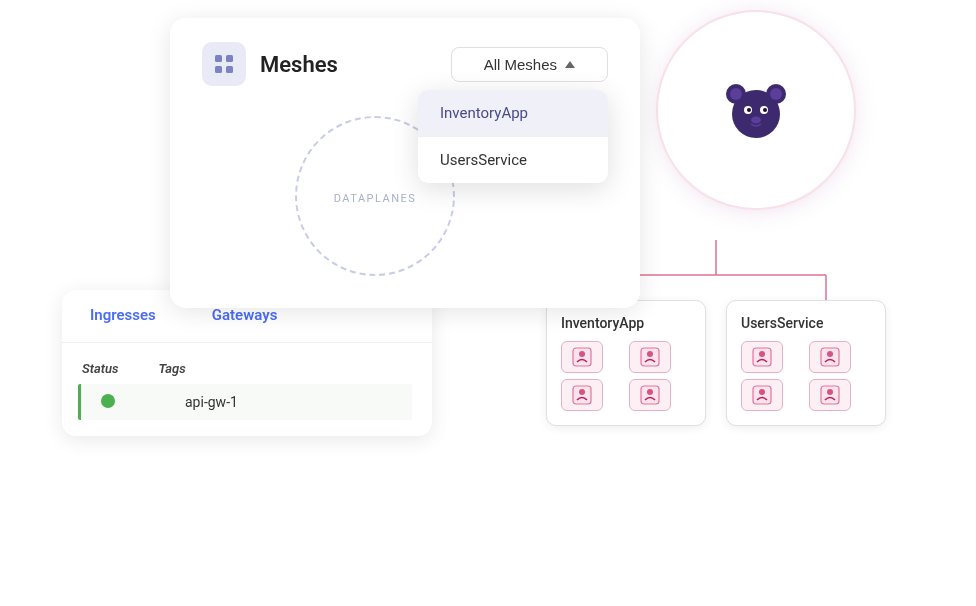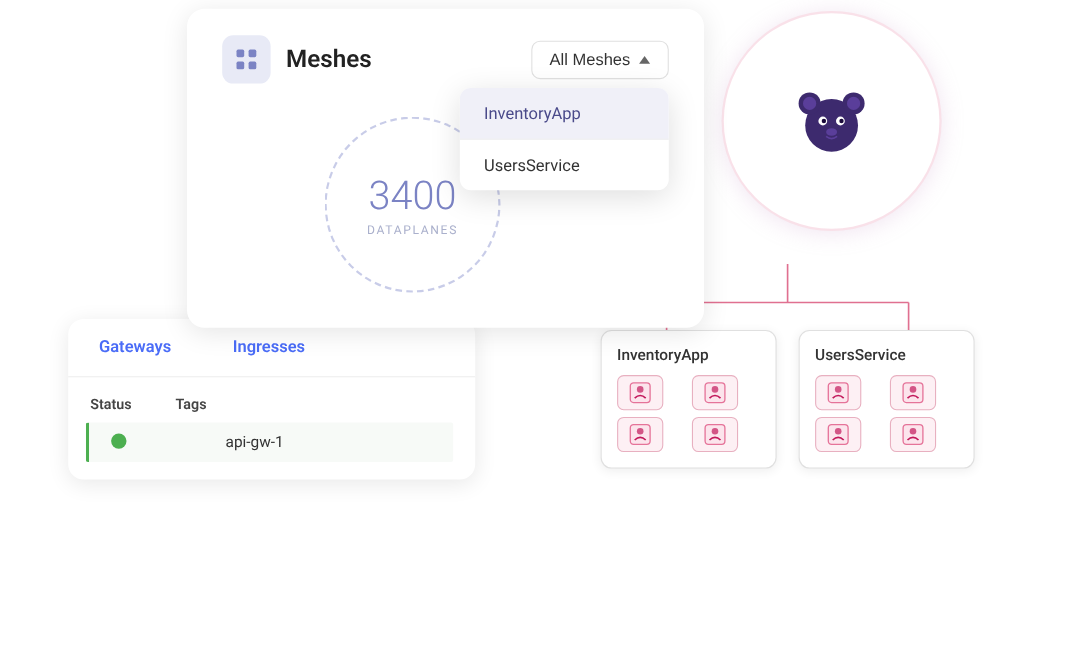--- a/index.html
+++ b/index.html
@@ -8,21 +8,21 @@
       height: 606px;
       background: #fff;
       font-family: -apple-system, BlinkMacSystemFont, 'Segoe UI', Roboto, sans-serif;
       overflow: hidden;
       position: relative;
     }
 
     
     .main-card {
       position: absolute;
-      top: 8px;
+      top: 18px;
       left: 170px;
       width: 470px;
       background: #fff;
       border-radius: 16px;
       box-shadow: 0 4px 24px rgba(0,0,0,0.10);
       padding: 24px 32px 32px 32px;
       z-index: 10;
     }
 
     .card-header {
@@ -55,21 +55,21 @@
 
     
     .dropdown-btn {
       margin-left: auto;
       display: flex;
       align-items: center;
       gap: 8px;
       background: #fff;
       border: 1.5px solid #e0e0e0;
       border-radius: 8px;
-      padding: 8px 16px;
+      padding: 8px 32px;
       font-size: 15px;
       color: #333;
       cursor: pointer;
       position: relative;
       z-index: 20;
     }
 
     .dropdown-arrow {
       width: 0;
       height: 0;
@@ -187,26 +187,27 @@
     .table-header {
       display: flex;
       gap: 40px;
       padding: 6px 0 8px 0;
     }
 
     .table-header-cell {
       font-size: 13px;
       font-weight: 600;
       color: #444;
+      font-style: italic;
     }
 
     .table-row {
       display: flex;
       align-items: flex-start;
-      gap: 60px;
+      gap: 40px;
       padding: 10px 0;
       border-left: 3px solid transparent;
       padding-left: 4px;
       margin-left: -4px;
       border-radius: 2px;
     }
 
     .table-row.highlighted {
       background: #f7faf7;
       border-left: 3px solid #4caf50;
@@ -345,34 +346,33 @@
     <div class="dropdown-item active">
       <span>InventoryApp</span>
     </div>
     <div class="dropdown-item">
       <span>UsersService</span>
     </div>
   </div>
 
   <div class="stats-row">
     <div class="stat-circle">
-      <span class="stat-number">3400</span>
       <span class="stat-label">DATAPLANES</span>
     </div>
     <div class="stat-divider"></div>
   </div>
 </div>
 
 <div class="tabs-card">
   <div class="tabs-header">
+    <div class="tab active-ingresses">
+      <span>Ingresses</span>
+    </div>
     <div class="tab active">
       <span>Gateways</span>
-    </div>
-    <div class="tab active-ingresses">
-      <span>Ingresses</span>
     </div>
   </div>
   <div class="tabs-body">
     <div class="table-header">
       <div class="table-header-cell">Status</div>
       <div class="table-header-cell">Tags</div>
     </div>
     <div class="table-row highlighted">
       <div class="status-dot"></div>
       <div class="row-tag">api-gw-1</div>

